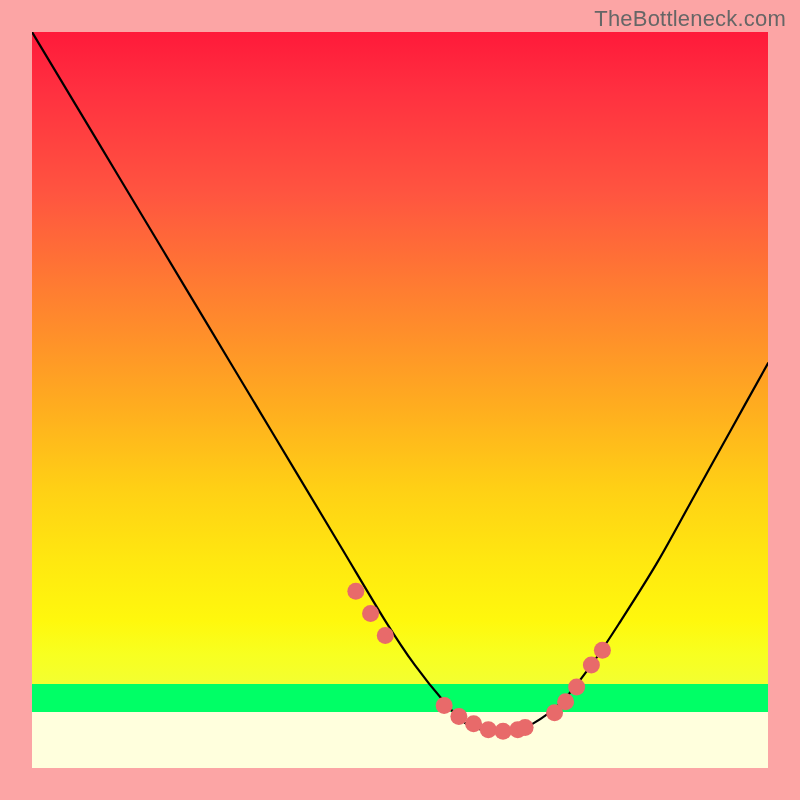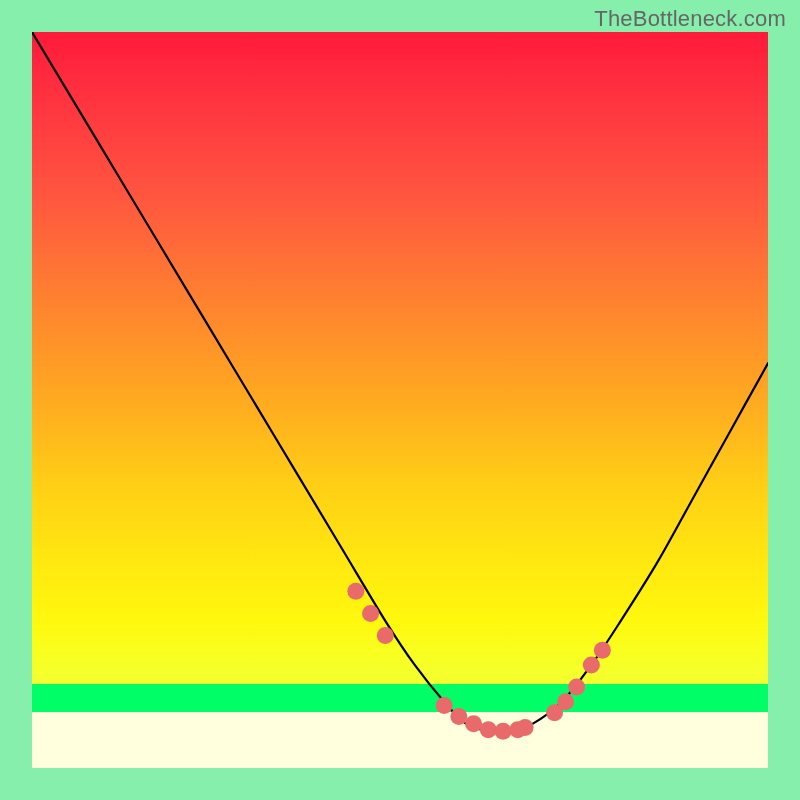--- a/index.html
+++ b/index.html
@@ -10,21 +10,21 @@
     background: #000;
     overflow: hidden;
     font-family: Arial, Helvetica, sans-serif;
   }
   .frame {
     position: absolute;
     left: 0;
     top: 0;
     width: 800px;
     height: 800px;
-    background: #86efac;
+    background: #fca5a5;
   }
   .plot-area {
     position: absolute;
     left: 32px;
     top: 32px;
     width: 736px;
     height: 736px;
     
     background:
       linear-gradient(to bottom,

